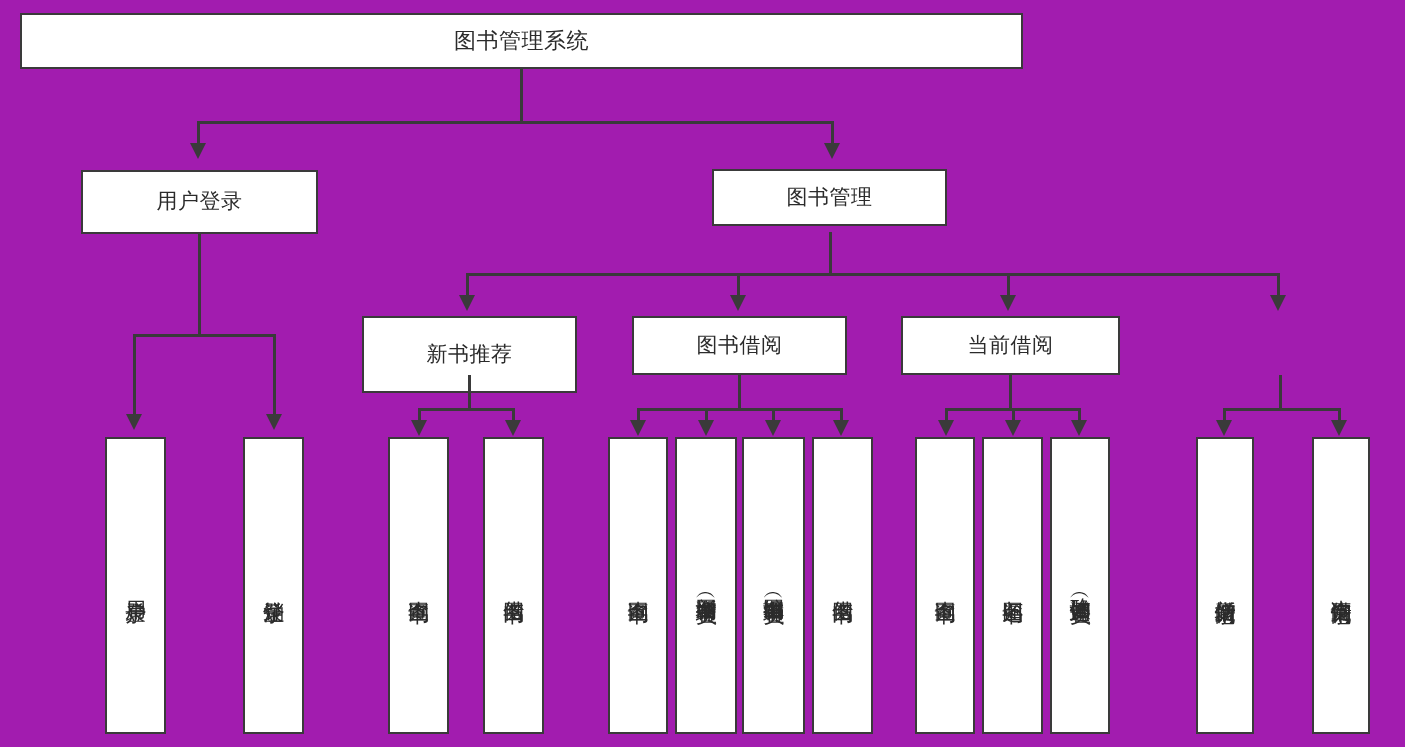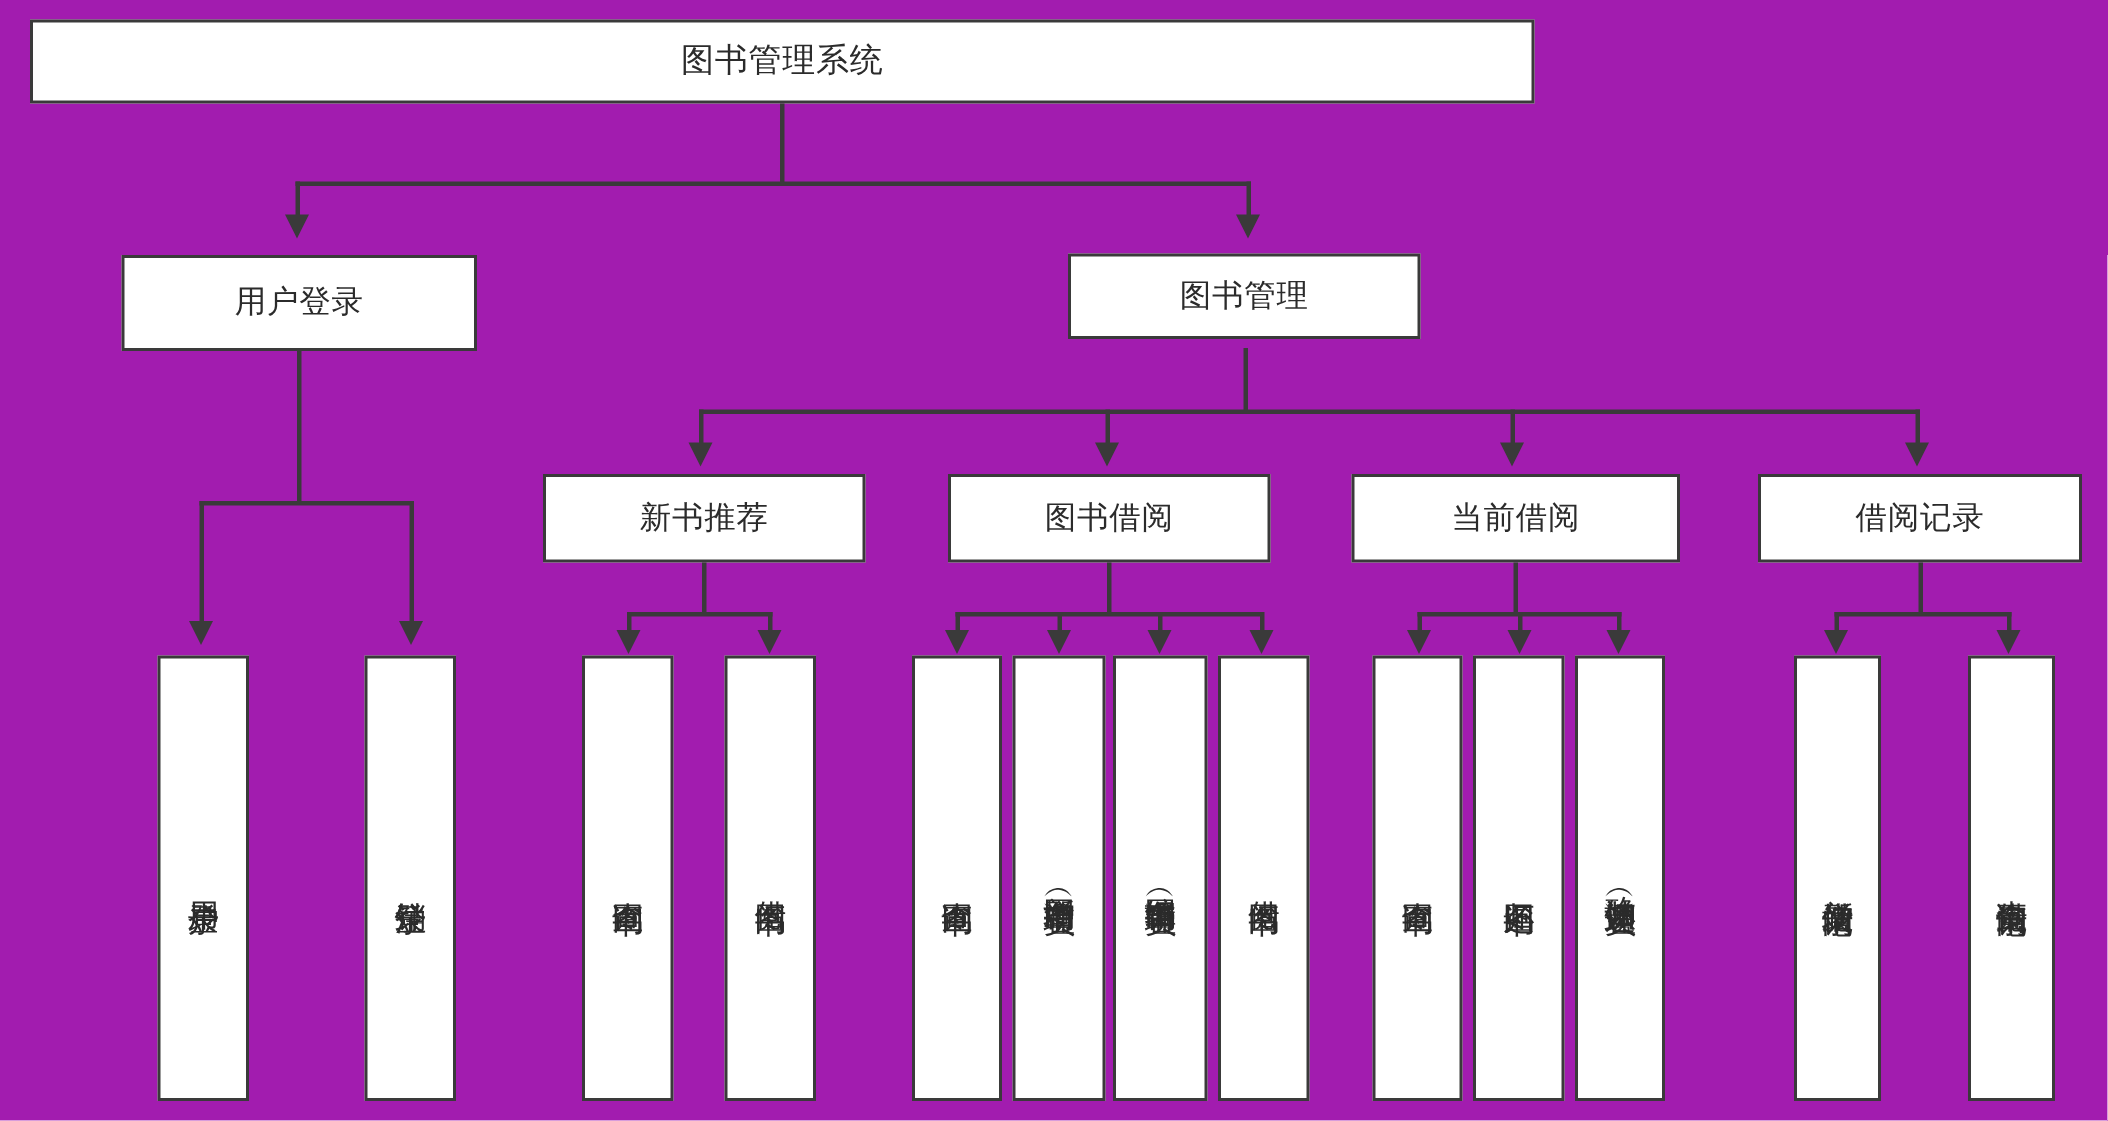--- a/index.html
+++ b/index.html
@@ -71,31 +71,28 @@
   <div class="ln h" style="left:466px;top:273px;width:814px;"></div>
   <div class="ln v" style="left:466px;top:273px;height:24px;"></div>
   <div class="ln v" style="left:737px;top:273px;height:24px;"></div>
   <div class="ln v" style="left:1007px;top:273px;height:24px;"></div>
   <div class="ln v" style="left:1277px;top:273px;height:24px;"></div>
   <div class="arrow" style="left:459px;top:295px;"></div>
   <div class="arrow" style="left:730px;top:295px;"></div>
   <div class="arrow" style="left:1000px;top:295px;"></div>
   <div class="arrow" style="left:1270px;top:295px;"></div>
 
-  <div class="node h-node" style="left:362px;top:316px;width:215px;height:59px;">
+  <div class="node h-node" style="left:362px;top:316px;width:215px;height:77px;">
     <span class="label">新书推荐</span>
   </div>
   <div class="node h-node" style="left:901px;top:316px;width:219px;height:59px;">
     <span class="label">当前借阅</span>
   </div>
   <div class="node h-node" style="left:632px;top:316px;width:215px;height:59px;">
     <span class="label">图书借阅</span>
-  </div>
-  <div class="node h-node" style="left:1172px;top:316px;width:216px;height:59px;">
-    <span class="label">借阅记录</span>
   </div>
 
   <div class="ln v" style="left:468px;top:375px;height:34px;"></div>
   <div class="ln h" style="left:418px;top:408px;width:97px;"></div>
   <div class="ln v" style="left:418px;top:408px;height:14px;"></div>
   <div class="ln v" style="left:512px;top:408px;height:14px;"></div>
   <div class="arrow" style="left:411px;top:420px;"></div>
   <div class="arrow" style="left:505px;top:420px;"></div>
 
   <div class="ln v" style="left:738px;top:375px;height:34px;"></div>

